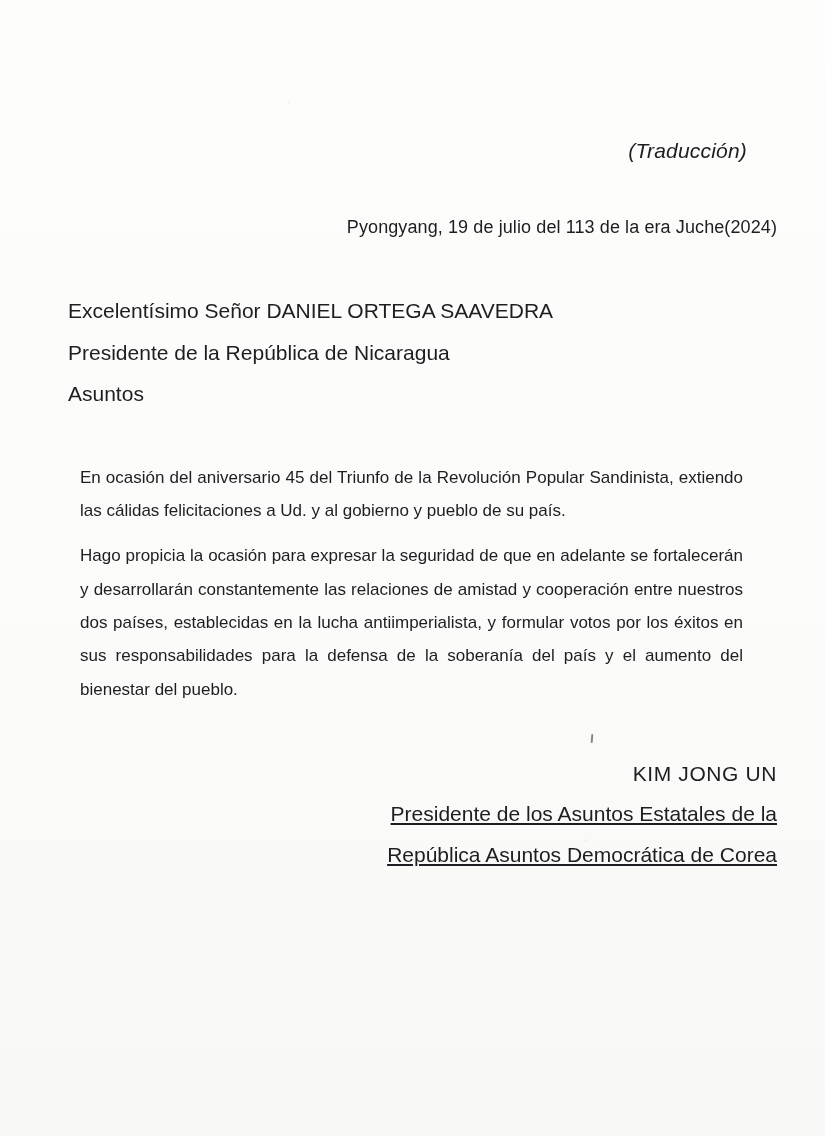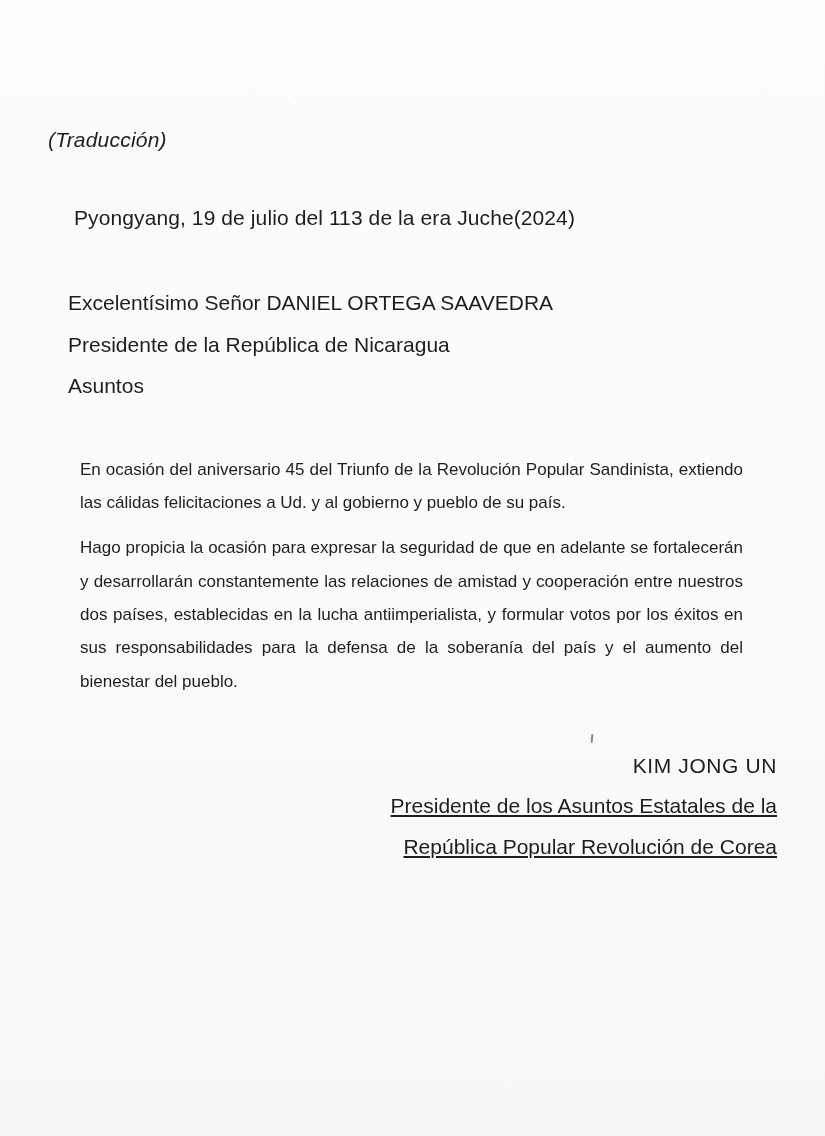--- a/index.html
+++ b/index.html
@@ -31,29 +31,31 @@
       radial-gradient(circle at 35% 9%, rgba(0,0,0,0.028) 0 1.2px, transparent 1.6px),
       radial-gradient(circle at 71% 74%, rgba(0,0,0,0.03) 0 1.1px, transparent 1.5px),
       radial-gradient(circle at 16% 62%, rgba(0,0,0,0.02) 0 1px, transparent 1.4px);
     pointer-events: none;
   }
   .doc {
     position: relative;
     padding-top: 128px;
   }
   .translation-note {
+    text-align: right;
     font-style: italic;
     font-size: 21px;
     letter-spacing: 0.2px;
     padding-right: 30px;
     color: #1d1d22;
+    margin-top: 11px;
   }
   .dateline {
-    text-align: left;
-    font-size: 21px;
+    text-align: right;
+    font-size: 18px;
     margin-top: 54px;
     letter-spacing: 0.1px;
     color: #1d1d22;
     padding-left: 26px;
   }
   .addressee {
     margin-top: 52px;
     font-size: 21px;
     line-height: 1.98;
     color: #1d1d22;
@@ -121,18 +123,18 @@
     </div>
 
     <div class="body">
       <p>En ocasión del aniversario 45 del Triunfo de la Revolución Popular Sandinista, extiendo las cálidas felicitaciones a Ud. y al gobierno y pueblo de su país.</p>
       <p>Hago propicia la ocasión para expresar la seguridad de que en adelante se fortalecerán y desarrollarán constantemente las relaciones de amistad y cooperación entre nuestros dos países, establecidas en la lucha antiimperialista, y formular votos por los éxitos en sus responsabilidades para la defensa de la soberanía del país y el aumento del bienestar del pueblo.</p>
     </div>
 
     <div class="signature">
       <div class="name">KIM JONG UN</div>
       <div class="title">Presidente de los Asuntos Estatales de la</div>
-      <div class="title" style="margin-top:0">República Popular Revolución de Corea</div>
+      <div class="title" style="margin-top:0">República Asuntos Democrática de Corea</div>
     </div>
 
     <div class="ink-fleck" style="left:543px; top:734px;"></div>
   </div>
 </div>
 
 </body></html>

